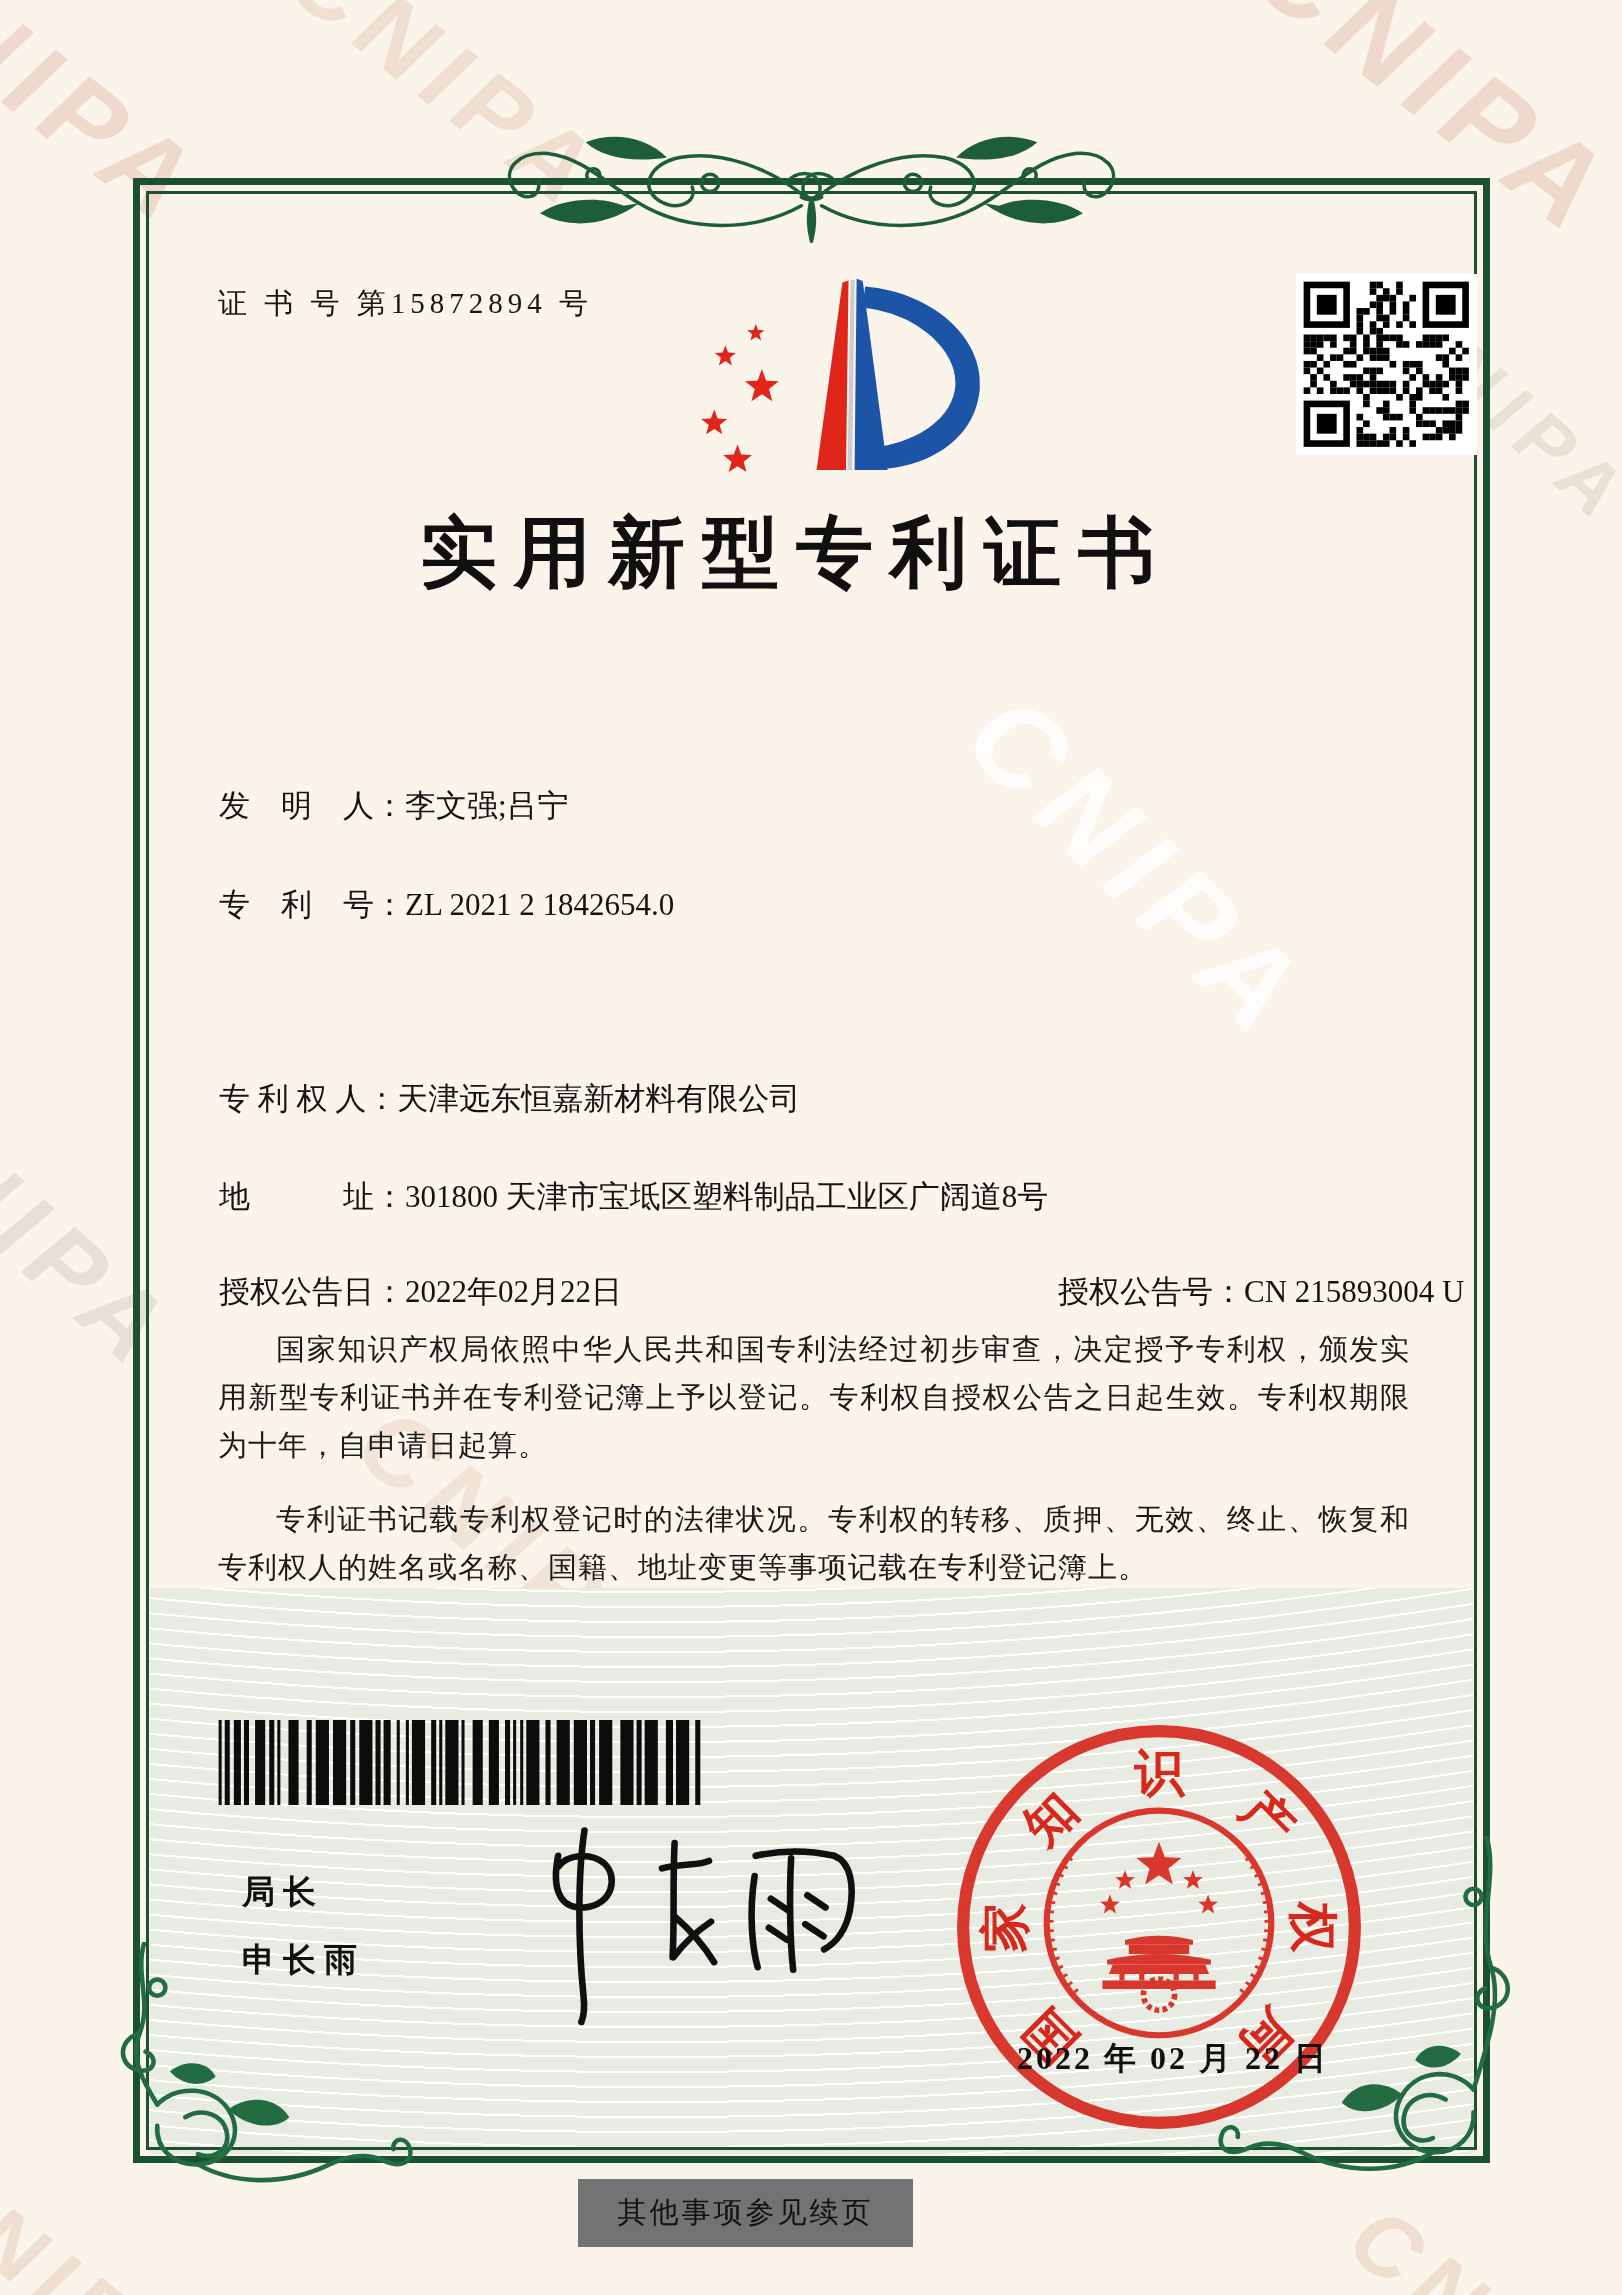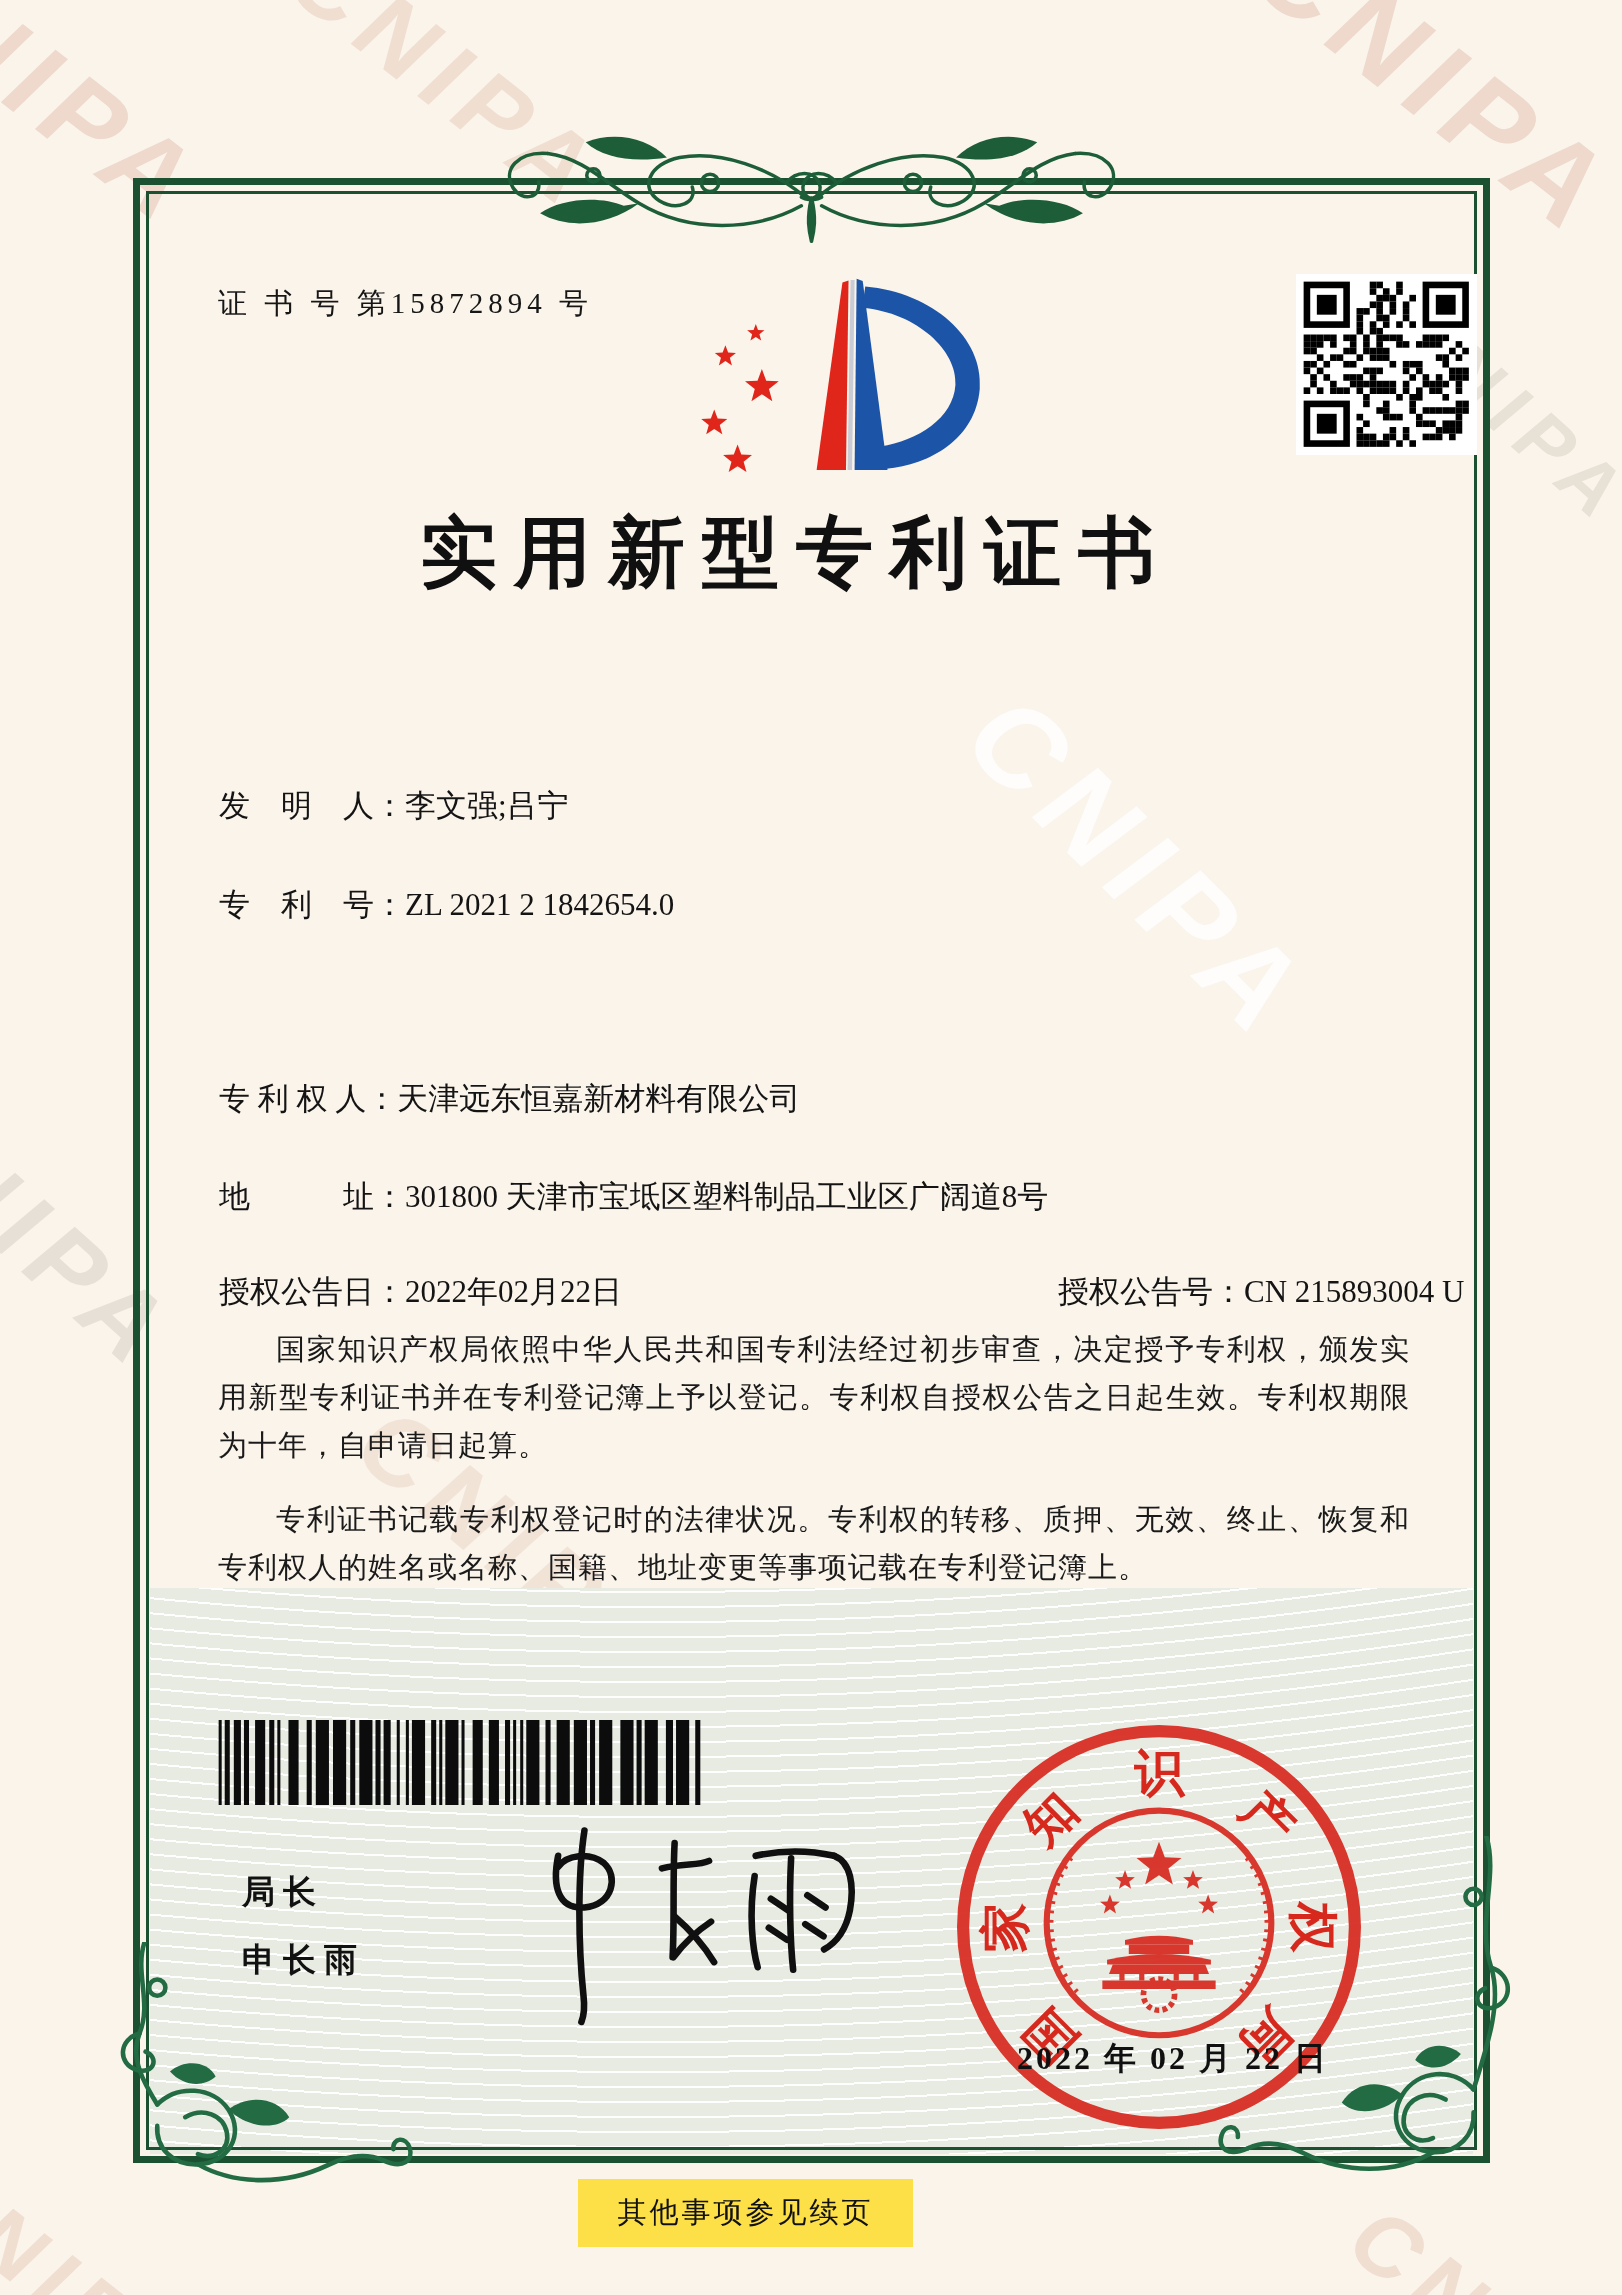--- a/index.html
+++ b/index.html
@@ -32,21 +32,21 @@
 
   .para{position:absolute;left:218px;width:1192px;font-size:29px;line-height:48px;
       color:#1a1a1a;text-indent:2em;letter-spacing:1px;text-align:justify;}
 
   .director{position:absolute;left:242px;font-size:33px;font-weight:700;color:#111;
       font-family:"Liberation Sans","DejaVu Sans",sans-serif;letter-spacing:8px;}
 
   .sealdate{position:absolute;left:994px;top:2037px;width:335px;text-align:right;
       font-size:32px;color:#101010;letter-spacing:3px;font-weight:600;}
   .pageno{position:absolute;left:0;top:2106px;width:1562px;text-align:center;font-size:24px;color:#111;}
-  .contnote{position:absolute;left:578px;top:2179px;width:325px;background:#fde047;
+  .contnote{position:absolute;left:578px;top:2179px;width:325px;background:#737373;
       text-align:center;font-size:29px;color:#111;padding:14px 5px;letter-spacing:3px;}
 
   .arcchar{position:absolute;width:51px;height:51px;font-size:50px;line-height:51px;
       text-align:center;font-weight:700;color:#d7281e;font-family:"Liberation Serif",serif;}
 
   svg{display:block;}
 </style>
 </head>
 <body>
 

